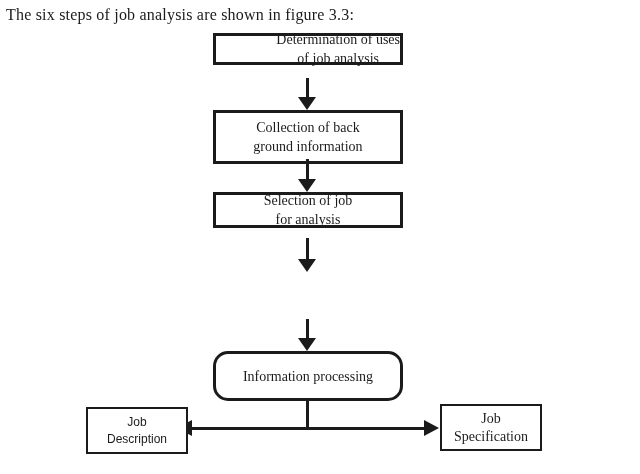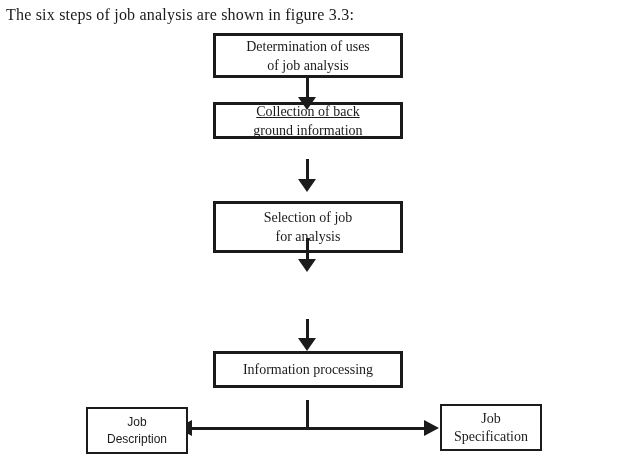--- a/index.html
+++ b/index.html
@@ -120,37 +120,37 @@
     border-left: 15px solid #1b1b1b;
   }
 </style>
 </head>
 <body>
 
 <div class="canvas">
 
   <div class="title">The six steps of job analysis are shown in figure 3.3:</div>
 
-  <div class="box step" style="top:33px;height:45px;">
+  <div class="box step" style="top:33px;height:32px;justify-content:flex-end;">
     <span class="box-label">Determination of uses
 of job analysis</span>
   </div>
 
-  <div class="box step" style="top:102px;height:37px;text-decoration:underline;">
+  <div class="box step" style="top:110px;height:54px;">
     <span class="box-label">Collection of back
 ground information</span>
   </div>
 
-  <div class="box step" style="top:201px;height:52px;">
+  <div class="box step" style="top:192px;height:36px;">
     <span class="box-label">Selection of job
 for analysis</span>
   </div>
 
 
-  <div class="box step" style="top:351px;height:37px;">
+  <div class="box step" style="top:351px;height:50px;border-radius:15px;">
     <span class="box-label">Information processing</span>
   </div>
 
   <div class="varrow" style="top:78px;height:32px;">
     <div class="stem"></div>
     <div class="head-down"></div>
   </div>
   <div class="varrow" style="top:159px;height:33px;">
     <div class="stem"></div>
     <div class="head-down"></div>

